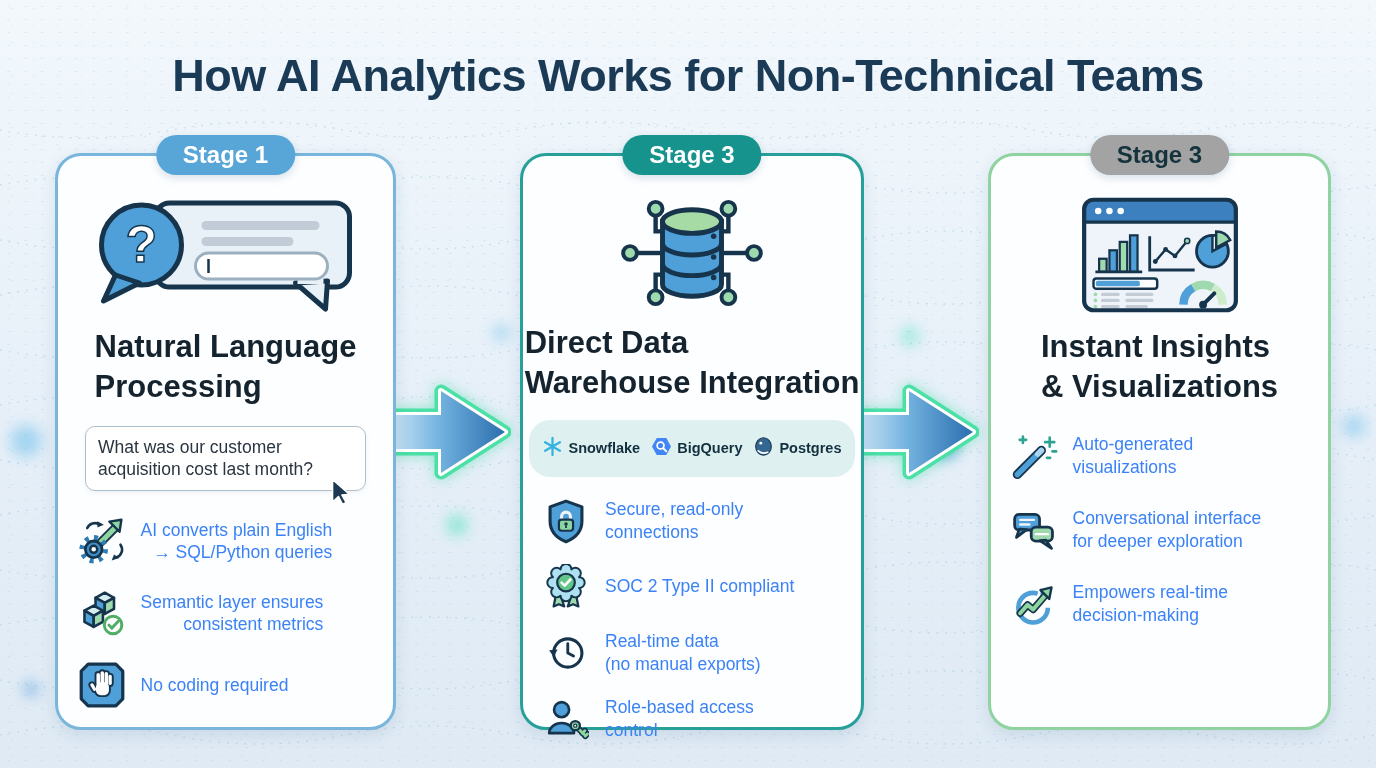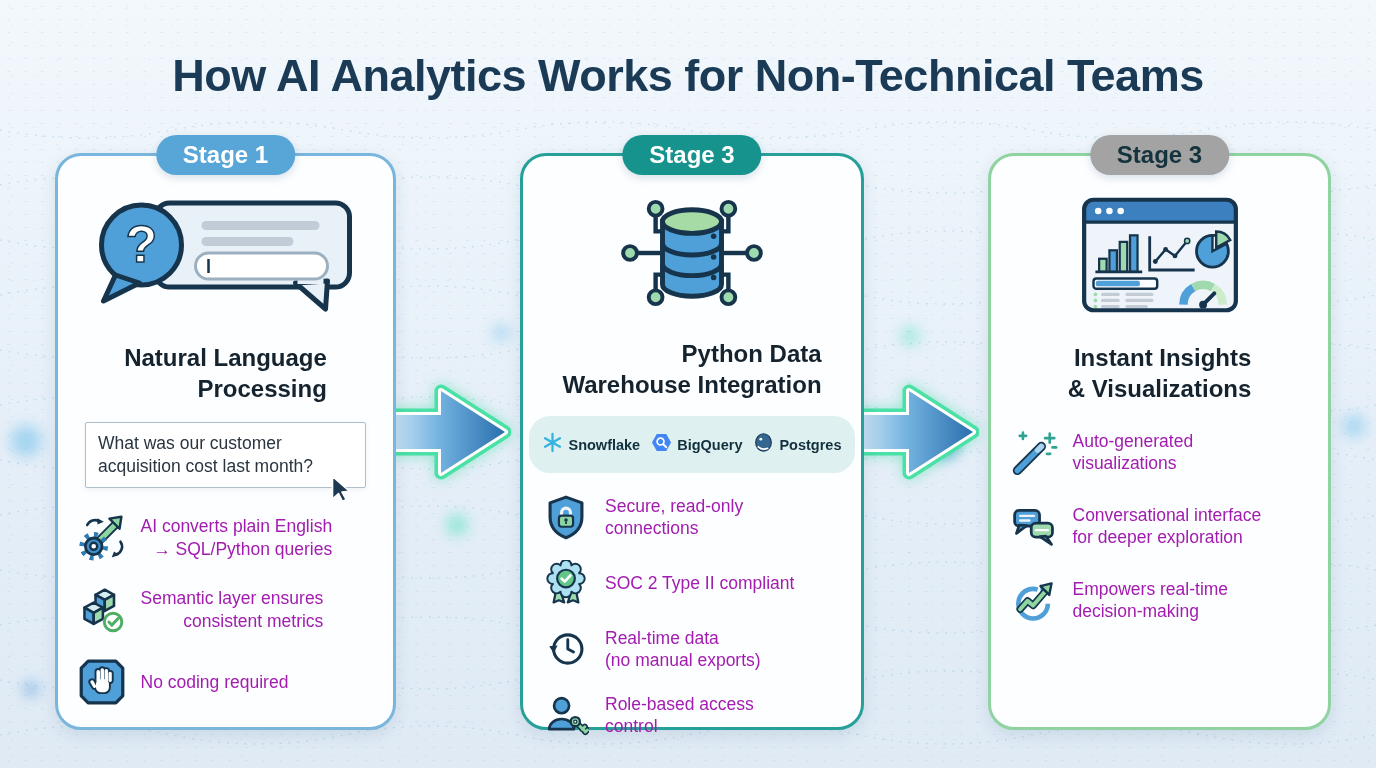--- a/index.html
+++ b/index.html
@@ -28,38 +28,38 @@
   .card2{left:520px;width:338px;}
   .card3{left:988px;width:337px;}
   .badge{
     position:absolute;top:-21px;left:50%;transform:translateX(-50%);
     background:#58a6d8;color:#fff;font-size:24px;font-weight:700;
     padding:6px 27px;border-radius:22px;white-space:nowrap;
     box-shadow:0 3px 8px rgba(40,90,130,0.18);
   }
   .card-icon{height:122px;margin-top:38px;display:flex;align-items:center;justify-content:center;}
   .card-title{
-    margin:26px 0 0 0;font-size:24px;font-weight:700;color:#15232e;
-    text-align:right;line-height:1.3;white-space:pre-line;
+    margin:11px 0 0 0;font-size:31px;font-weight:700;color:#15232e;
+    text-align:left;line-height:1.3;white-space:pre-line;
   }
   .query-box{
     position:relative;margin-top:18px;width:255px;background:#fff;
-    border:1.5px solid #aebfcc;border-radius:2px;padding:9px 12px;
+    border:1.5px solid #aebfcc;border-radius:10px;padding:9px 12px;
     font-size:17.5px;color:#2a3540;line-height:1.3;
     box-shadow:0 2px 5px rgba(60,100,140,0.08);
   }
   .ml{white-space:pre-line;}
   .cursor-ptr{position:absolute;right:10px;bottom:-17px;width:30px;height:30px;}
   .bullets{display:flex;flex-direction:column;align-items:flex-start;}
   .card1 .bullets{margin-top:26px;gap:24px;width:296px;text-align:right;}
   .card2 .bullets{margin-top:20px;gap:18px;width:300px;}
   .card3 .bullets{margin-top:24px;gap:26px;width:300px;}
   .bullet{display:flex;align-items:center;gap:15px;}
   .bicon{width:48px;height:48px;flex:0 0 48px;display:flex;align-items:center;justify-content:center;}
-  .btext{font-size:17.5px;color:#a21caf;line-height:1.28;}
+  .btext{font-size:17.5px;color:#3b82f6;line-height:1.28;}
   .integrations{
     margin-top:16px;display:flex;align-items:center;gap:11px;
     background:#dff0f1;border-radius:21px;height:42px;padding:16px 13px;
   }
   .int-item{display:flex;align-items:center;gap:5px;}
   .ilabel{font-size:14.5px;font-weight:600;color:#12303e;white-space:nowrap;}
   .arrow{position:absolute;top:380px;width:128px;height:104px;z-index:1;
     filter:drop-shadow(0 0 7px rgba(70,220,165,0.55));}
   .arrow1{left:383px;}
   .arrow2{left:851px;}
@@ -229,21 +229,21 @@
       <path d="M45,28 L45,92 A30,12 0 0 0 105,92 L105,28 Z" fill="#4f9fd8" stroke="#16354d" stroke-width="5"></path>
       <path d="M45,50 A30,12 0 0 0 105,50" stroke="#16354d" stroke-width="5" fill="none"></path>
       <path d="M45,71 A30,12 0 0 0 105,71" stroke="#16354d" stroke-width="5" fill="none"></path>
       <ellipse cx="75" cy="28" rx="30" ry="12" fill="#a7dba6" stroke="#16354d" stroke-width="5"></ellipse>
       <circle cx="97" cy="43" r="2.8" fill="#16354d"></circle>
       <circle cx="97" cy="64" r="2.8" fill="#16354d"></circle>
       <circle cx="97" cy="85" r="2.8" fill="#16354d"></circle>
     </svg>
   </div>
 
-  <h2 class="card-title ml">Python Data
+  <h2 class="card-title ml">Direct Data
 Warehouse Integration</h2>
 
   <div class="integrations">
     <span class="int-item">
       <span>
         <svg width="21" height="21" viewBox="0 0 22 22">
           <g stroke="#35b3e0" stroke-width="2.4" stroke-linecap="round">
             <line x1="11" y1="2" x2="11" y2="20"></line>
             <line x1="3.2" y1="6.5" x2="18.8" y2="15.5"></line>
             <line x1="3.2" y1="15.5" x2="18.8" y2="6.5"></line>

